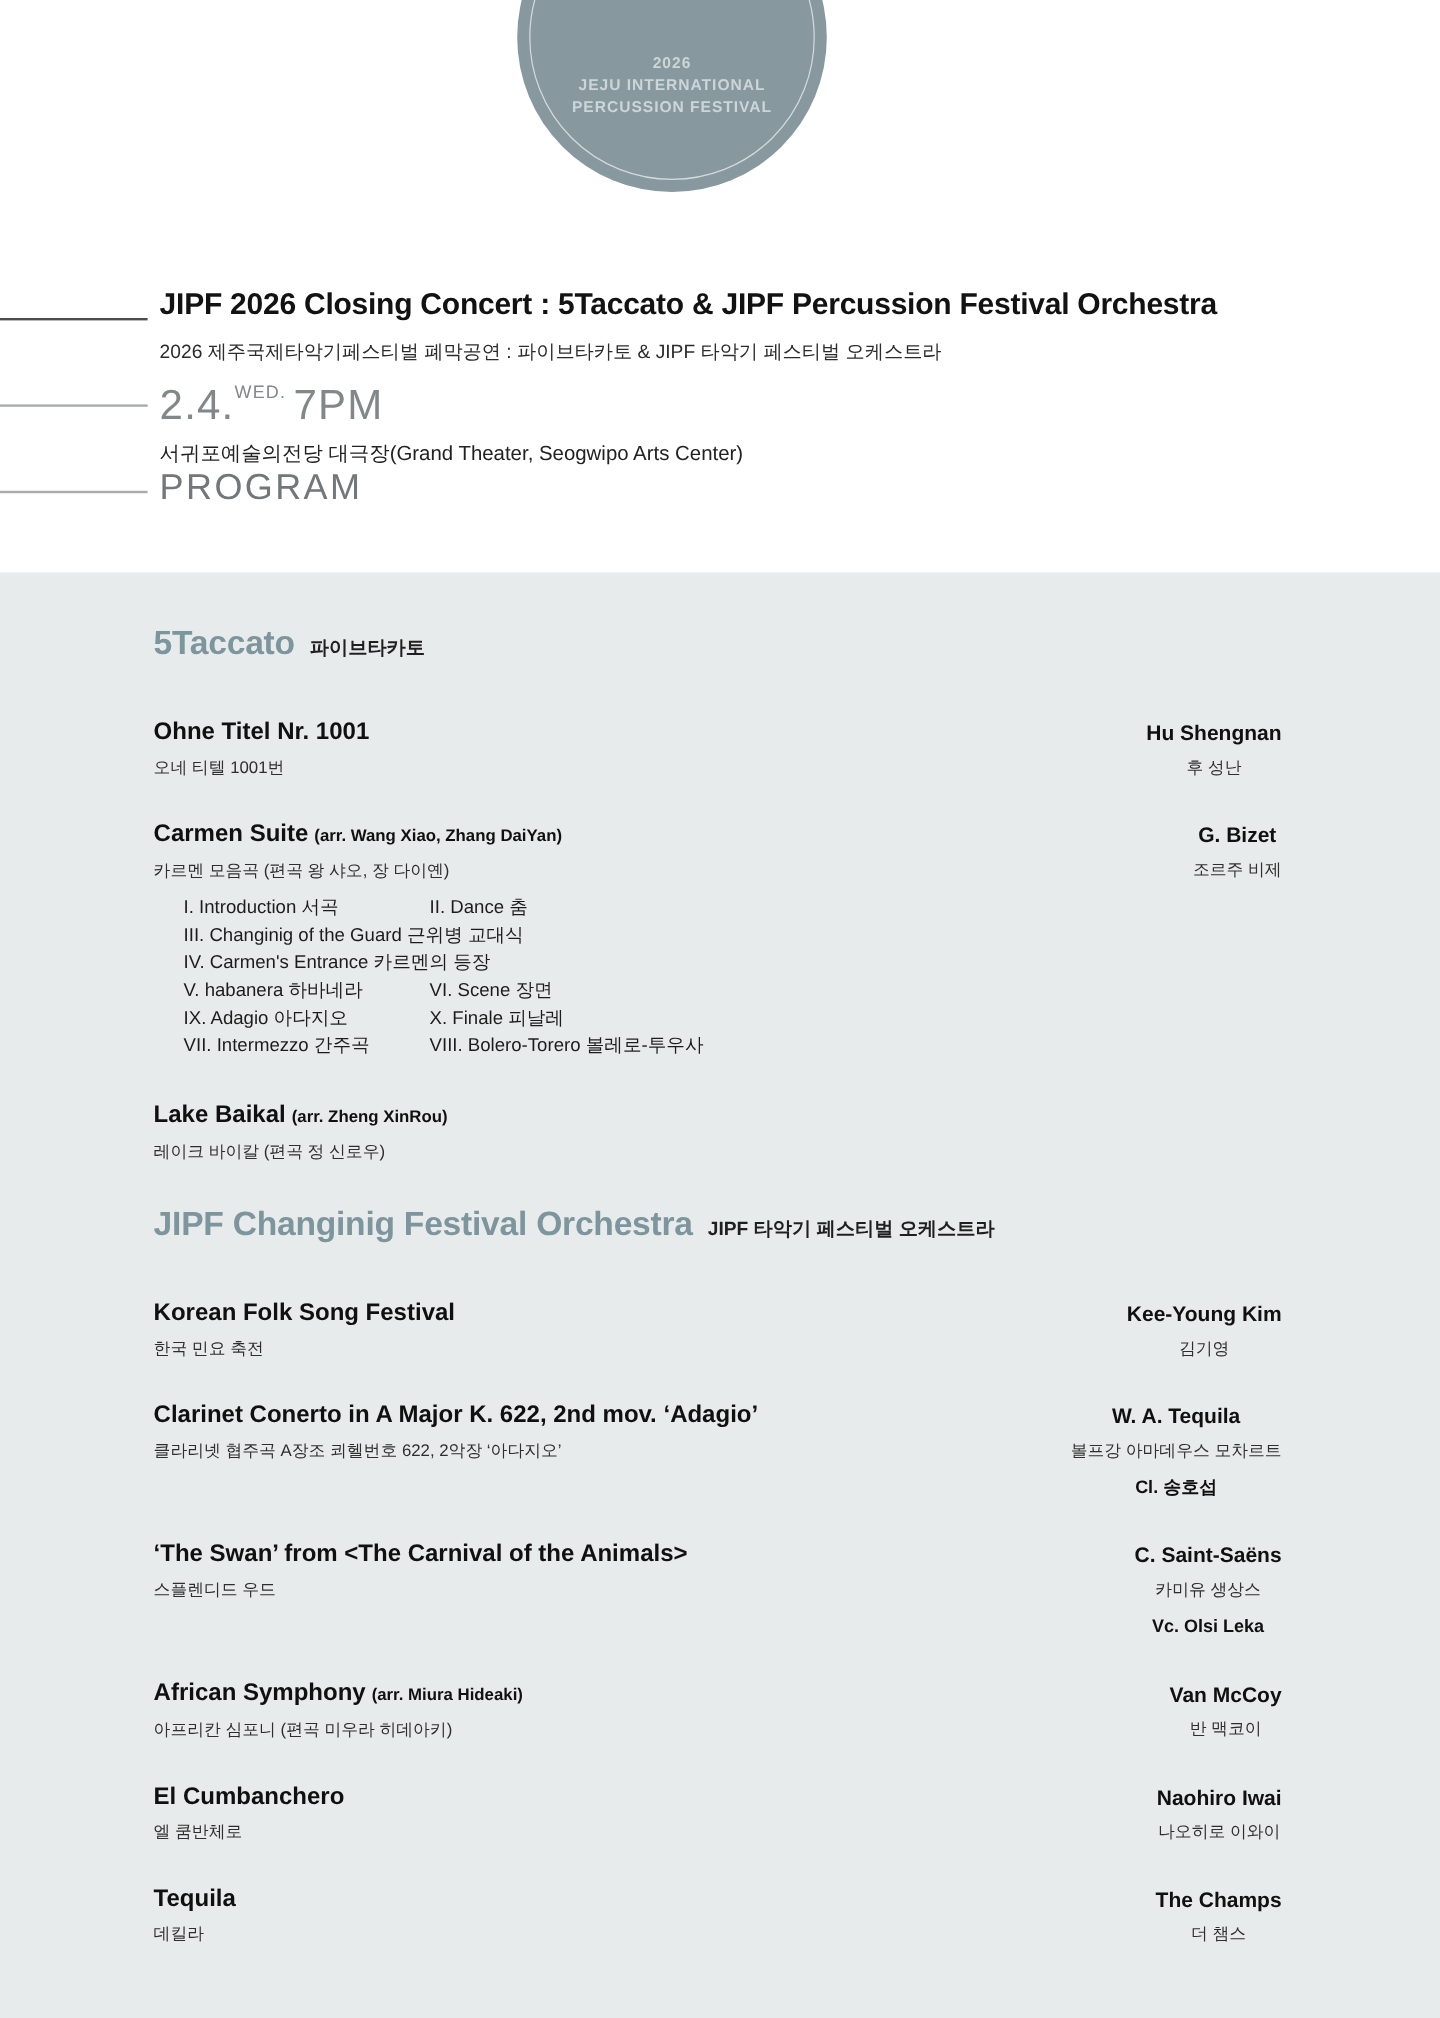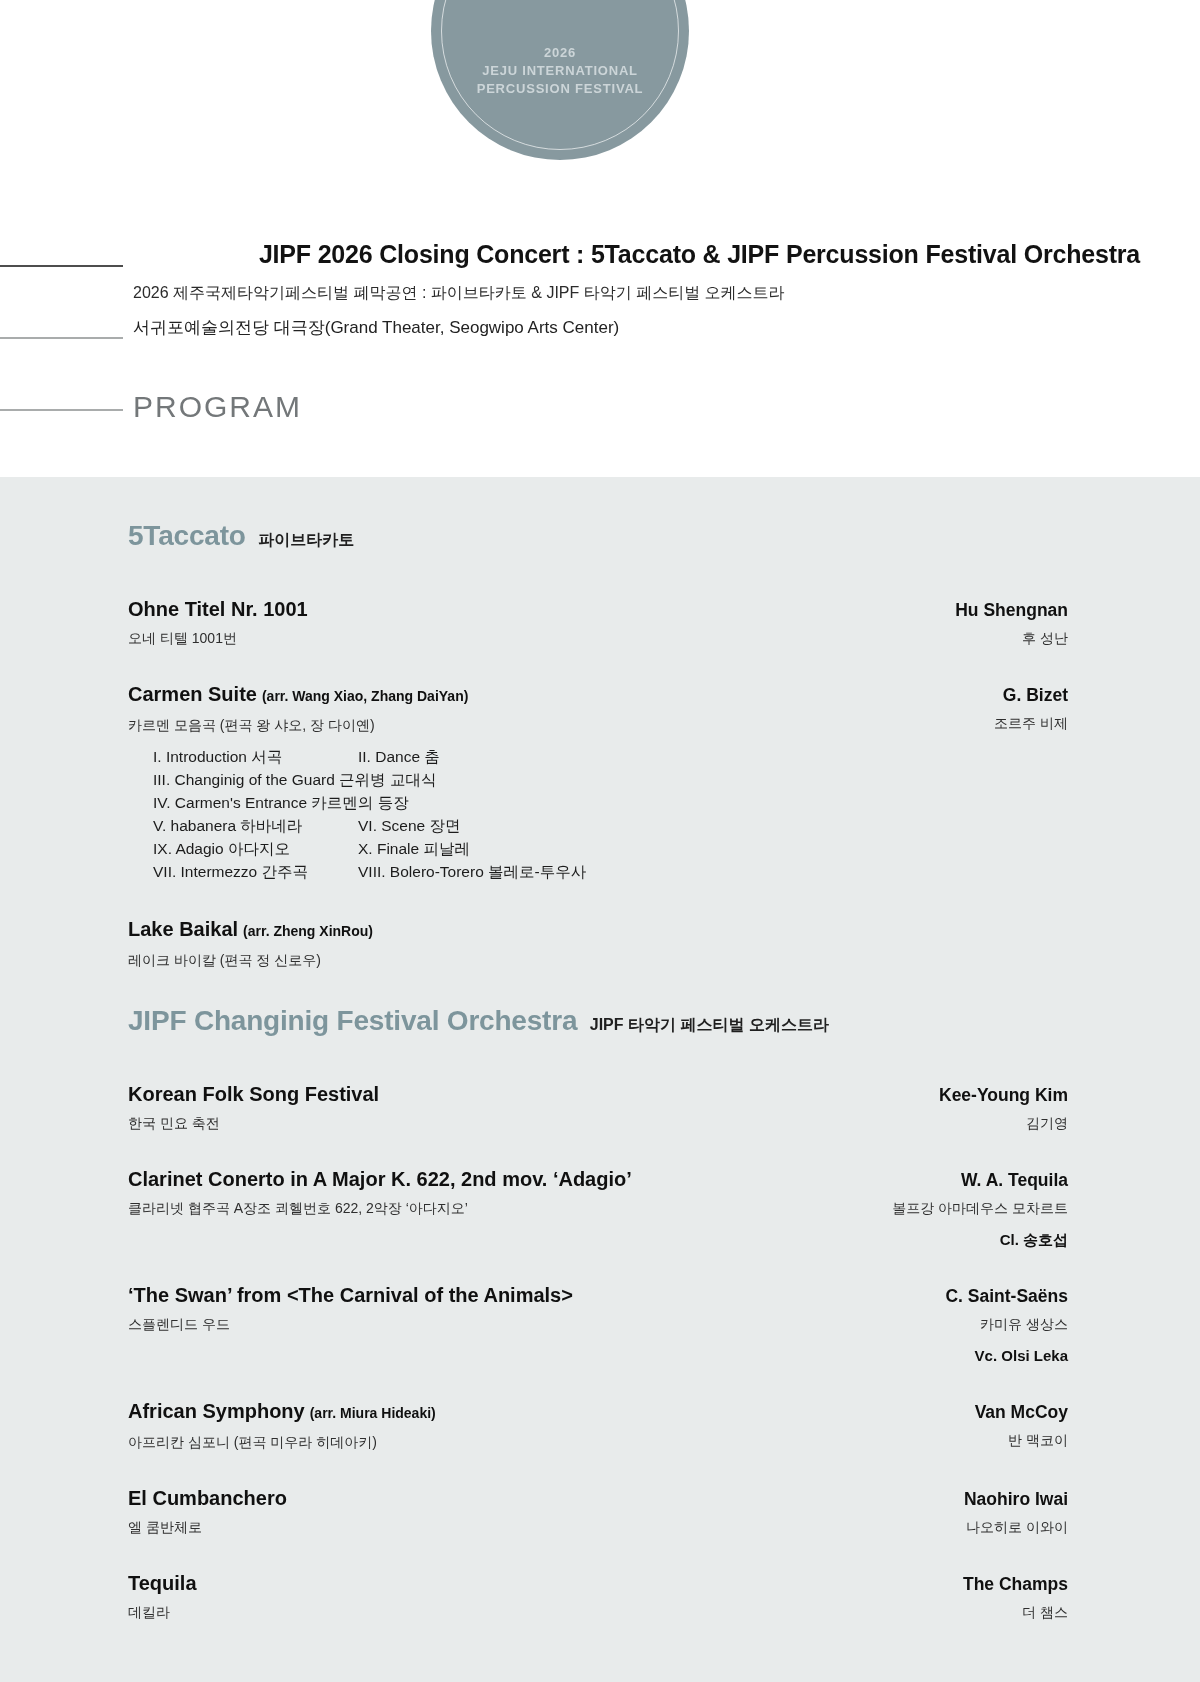--- a/index.html
+++ b/index.html
@@ -25,21 +25,21 @@
   .badge-text {
     position:absolute; left:0; right:0; top:142px;
     text-align:center; color:#ccd5d8;
     font-size:13px; font-weight:bold; letter-spacing:0.8px; line-height:18px;
   }
   .rule { position:absolute; left:0; width:123px; height:1.5px; background:#a9acac; }
   .rule-title { top:265px; background:#4d4d4d; height:2px; }
   .rule-date { top:337px; }
   .rule-program { top:409px; }
   .title-block { position:absolute; left:133px; top:240px; right:60px; }
-  .main-title { font-size:25px; font-weight:bold; color:#121212; letter-spacing:-0.2px; white-space:nowrap;text-align:right; }
+  .main-title { font-size:25px; font-weight:bold; color:#121212; letter-spacing:-0.2px; white-space:nowrap; }
   .main-subtitle { margin-top:14px; font-size:16px; color:#2b2b2b; }
   .date-block { position:absolute; left:133px; top:308px; }
   .date-line { color:#82878a; font-size:35px; font-weight:500; letter-spacing:1px; line-height:40px; }
   .date-day { font-size:15px; vertical-align:17px; letter-spacing:1px; margin-right:6px; }
   .venue { margin-top:8px; font-size:17px; color:#222222; }
   .program-label {
     position:absolute; left:133px; top:390px;
     font-size:30px; color:#737779; letter-spacing:2px; font-weight:400;
   }
   
@@ -50,21 +50,21 @@
   }
   .section-heading { line-height:34px; white-space:nowrap; }
   .heading-en { font-size:28px; font-weight:bold; color:#7d959c; letter-spacing:-0.2px;margin-top:40px; }
   .heading-ko { font-size:16px; font-weight:bold; color:#1f1f1f; margin-left:8px; }
   .section-items { margin-top:40px; }
   .item { display:flex; justify-content:space-between; align-items:flex-start; margin-bottom:34px; }
   .item-left { min-width:0; }
   .item-title { font-size:20px; font-weight:bold; color:#101010; line-height:24px; white-space:nowrap; }
   .item-note { font-size:14px; font-weight:bold; margin-left:5px; }
   .item-subtitle { margin-top:7px; font-size:14px; color:#2e2e2e; line-height:20px; }
-  .item-right { text-align:right; flex-shrink:0; padding-top:3px; margin-left:24px; }
+  .item-right { text-align:center; flex-shrink:0; padding-top:3px; margin-left:24px; }
   .composer { font-size:17.5px; font-weight:bold; color:#101010; line-height:21px; white-space:nowrap; }
   .composer-ko { margin-top:7px; font-size:14px; color:#2e2e2e; line-height:20px; }
   .soloist { margin-top:12px; font-size:15px; font-weight:bold; color:#101010; line-height:19px; }
   .movements { margin:10px 0 0 25px; }
   .mv-row { display:grid; grid-template-columns:205px 1fr; line-height:23px; font-size:15.5px; color:#1c1c1c; }
   .mv-cell { white-space:nowrap; }
 </style>
 </head>
 <body>
 
@@ -81,20 +81,21 @@
   <div class="rule rule-title"></div>
   <div class="rule rule-date"></div>
   <div class="rule rule-program"></div>
 
   <div class="title-block">
     <div class="main-title">JIPF 2026 Closing Concert : 5Taccato &amp; JIPF Percussion Festival Orchestra</div>
     <div class="main-subtitle">2026 제주국제타악기페스티벌 폐막공연 : 파이브타카토 &amp; JIPF 타악기 페스티벌 오케스트라</div>
   </div>
 
   <div class="date-block">
+    <div class="date-line"><span>2.4.</span><span class="date-day">WED.</span><span>7PM</span></div>
     <div class="venue">서귀포예술의전당 대극장(Grand Theater, Seogwipo Arts Center)</div>
   </div>
 
   <div class="program-label">PROGRAM</div>
 </div>
 
 <div class="program">
   <div class="section">
     <div class="section-heading">
       <span class="heading-en">5Taccato</span>

